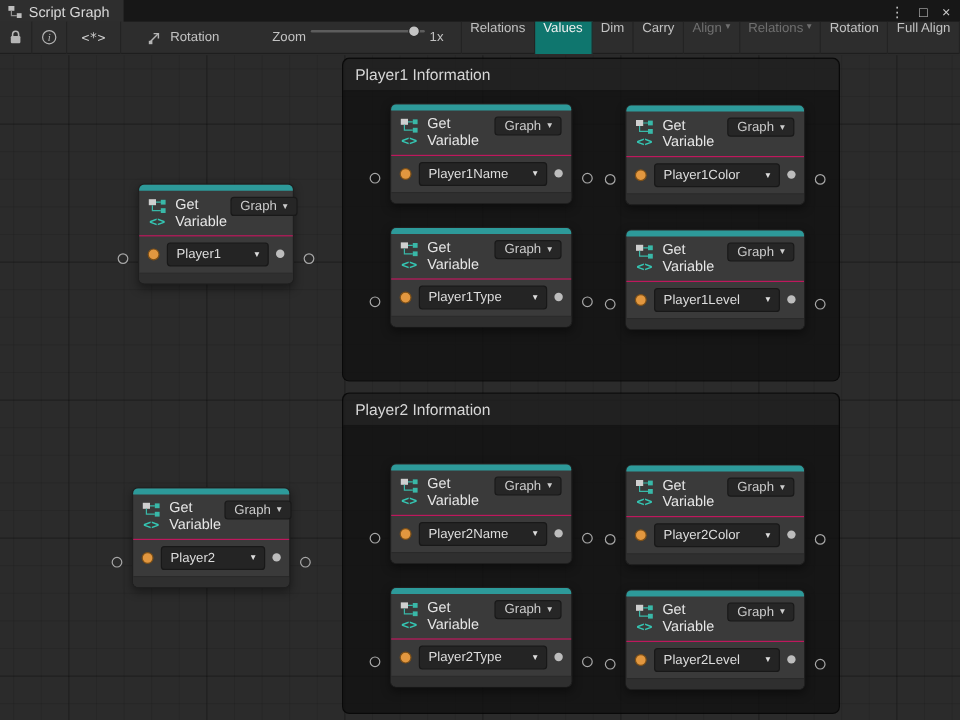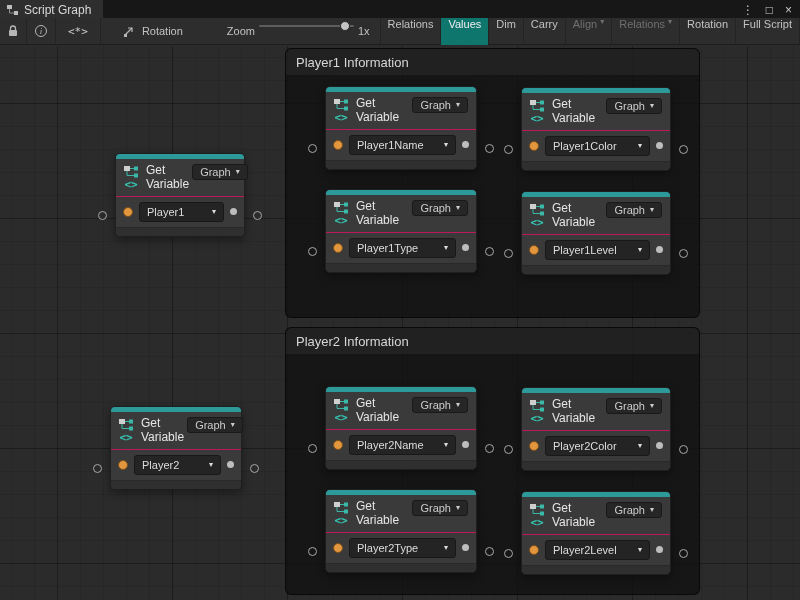--- a/index.html
+++ b/index.html
@@ -157,21 +157,21 @@
         <span class="caret">▾</span>
       </div>
       <div class="tb-btn disabled">
         <span>Relations</span>
         <span class="caret">▾</span>
       </div>
       <div class="tb-btn">
         <span>Rotation</span>
       </div>
       <div class="tb-btn">
-        <span>Full Script</span>
+        <span>Full Align</span>
       </div>
     </div>
   </div>
 
   <div class="canvas">
 
     <div class="group" style="left:285px; top:2px; width:415px; height:270px">
       <div class="ghead">
         <span>Player1 Information</span>
       </div>

